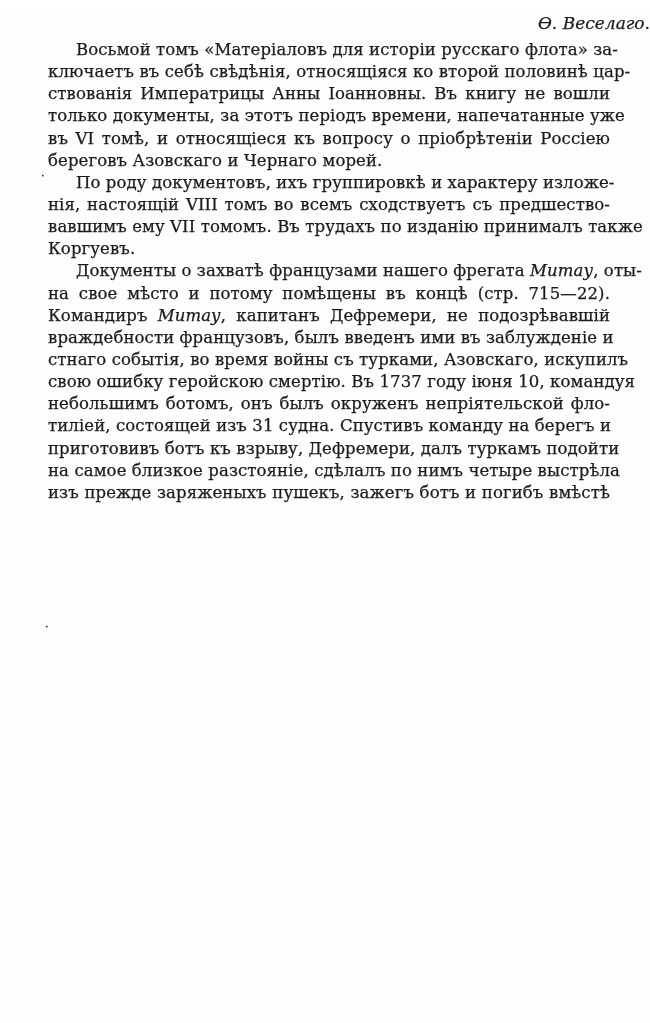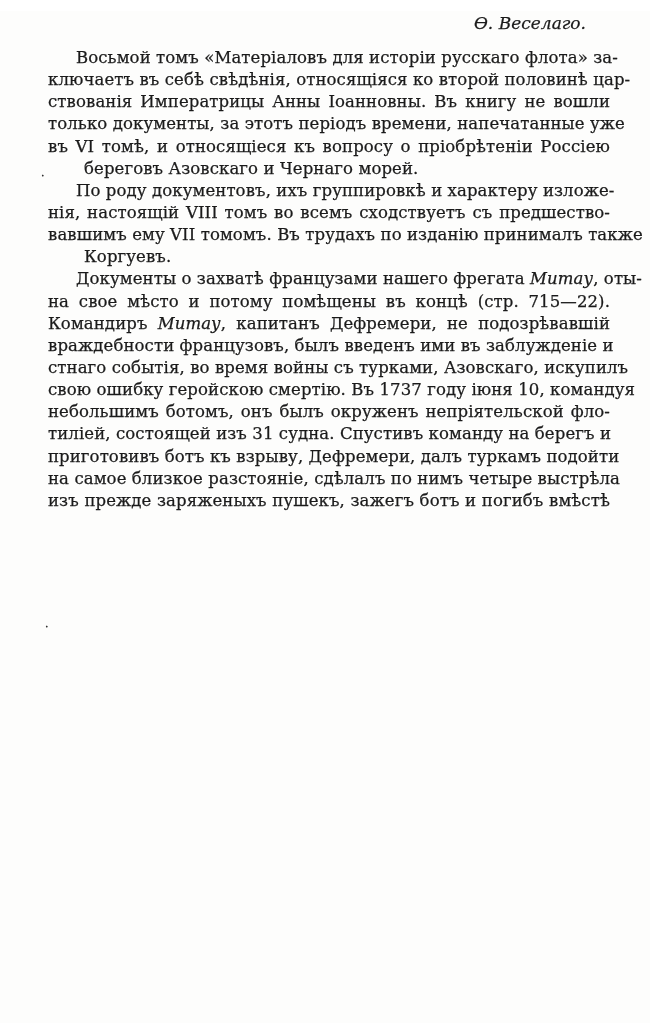--- a/index.html
+++ b/index.html
@@ -15,21 +15,21 @@
     width: 650px;
     height: 1023px;
     background: #fdfdfc;
     font-family: "DejaVu Serif", "Liberation Serif", serif;
     color: #1b1b1b;
     -webkit-text-stroke: 0.25px #1b1b1b;
   }
   .text-block {
     position: absolute;
     left: 48px;
-    top: 36px;
+    top: 28px;
     width: 562px;
   }
   .paragraph {
     margin: 0;
     padding: 0;
   }
   .line {
     font-size: 16.5px;
     line-height: 22.15px;
     height: 22.15px;
@@ -37,28 +37,26 @@
     text-align-last: justify;
     white-space: nowrap;
     letter-spacing: 0.1px;
   }
   .line.first {
     text-indent: 28px;
   }
   .line.last {
     text-align: center;
     text-align-last: left;
-    margin-left: 36px;
   }
   .line em, .signature-row em {
     font-style: italic;
   }
   .signature-row {
     margin-top: 11px;
-    padding-right: 64px;
     text-align: right;
     font-size: 17px;
     line-height: 24px;
   }
   .artifact {
     position: absolute;
     font-size: 11px;
     color: #2a2a2a;
     line-height: 1;
   }

